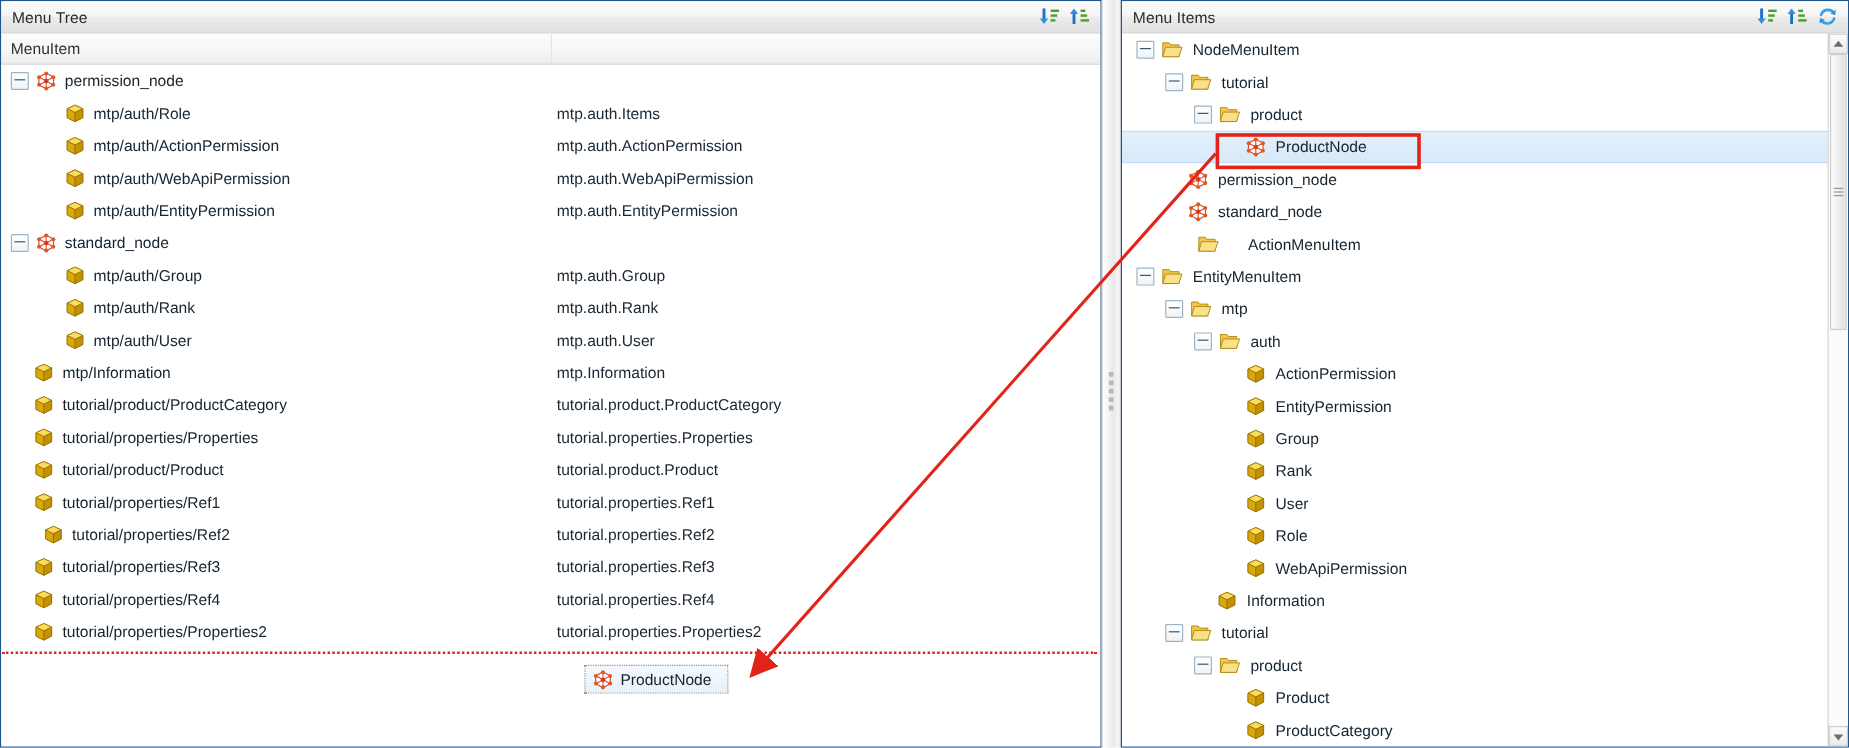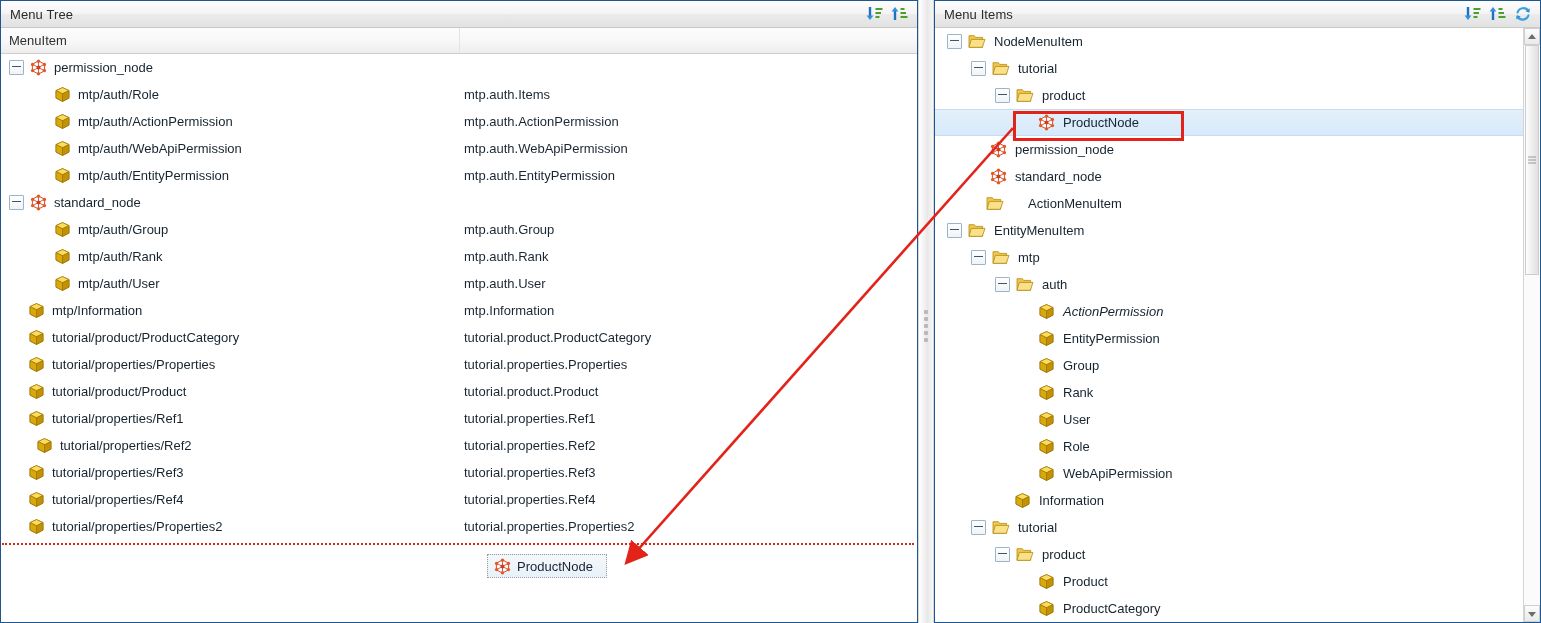--- a/index.html
+++ b/index.html
@@ -632,21 +632,21 @@
                 <circle cx="8.5" cy="2.2" r="1.7" fill="#e2581f"></circle>
                 <circle cx="14.4" cy="5.4" r="1.7" fill="#e2581f"></circle>
                 <circle cx="14.4" cy="11.6" r="1.7" fill="#e2581f"></circle>
                 <circle cx="8.5" cy="14.8" r="1.7" fill="#e2581f"></circle>
                 <circle cx="2.6" cy="11.6" r="1.7" fill="#e2581f"></circle>
                 <circle cx="2.6" cy="5.4" r="1.7" fill="#e2581f"></circle>
                 <circle cx="8.5" cy="8.5" r="1.9" fill="#c7401d"></circle>
               </svg></span>
             <span class="lbl" style="margin-left: 8px;">standard_node</span>
           </div>
-          <div class="row" style="padding-left: 0; gap: 16px;">
+          <div class="row" style="padding-left: 12px; gap: 16px;">
             <span class="exp-ph"></span>
             <span style="display: inline-block; width: 6px; flex: 0 0 auto;"></span>
             <span class="ico ico-folder"><svg viewBox="0 0 18 15" width="18" height="15">
                 <path d="M1 3.4 L1 13.2 L14.6 13.2 L14.6 3.4 L7.6 3.4 L6.4 1.7 L1 1.7 Z" fill="#f3c64a" stroke="#b08b12" stroke-width="0.8"></path>
                 <path d="M3.3 5.4 L17 5.4 L14.3 13.3 L1 13.3 Z" fill="#fbe08a" stroke="#b08b12" stroke-width="0.8"></path>
               </svg></span>
             <span class="lbl" style="margin-left: 8px;">ActionMenuItem</span>
           </div>
           <div class="row" style="padding-left: 12px;">
             <span class="exp"></span>
@@ -677,21 +677,21 @@
           </div>
           <div class="row" style="padding-left: 84px;">
             <span class="exp-ph"></span>
             <span style="display: inline-block; width: 6px; flex: 0 0 auto;"></span>
             <span class="ico ico-cube"><svg viewBox="0 0 17 17" width="17" height="17">
                 <path d="M8.5 1.6 L15 4.6 L15 12.1 L8.5 15.4 L2 12.1 L2 4.6 Z" fill="#e8b712" stroke="#9b7606" stroke-width="0.8"></path>
                 <path d="M2 4.6 L8.5 7.8 L15 4.6 L8.5 1.6 Z" fill="#fbdc5c" stroke="#9b7606" stroke-width="0.7"></path>
                 <path d="M8.5 7.8 L8.5 15.4 L2 12.1 L2 4.6 Z" fill="#d9a80c" stroke="#9b7606" stroke-width="0.7"></path>
                 <path d="M8.5 7.8 L15 4.6 L15 12.1 L8.5 15.4 Z" fill="#c29106" stroke="#9b7606" stroke-width="0.7"></path>
               </svg></span>
-            <span class="lbl" style="margin-left: 8px; font-style: italic;">ActionPermission</span>
+            <span class="lbl" style="margin-left: 8px;">ActionPermission</span>
           </div>
           <div class="row" style="padding-left: 84px;">
             <span class="exp-ph"></span>
             <span style="display: inline-block; width: 6px; flex: 0 0 auto;"></span>
             <span class="ico ico-cube"><svg viewBox="0 0 17 17" width="17" height="17">
                 <path d="M8.5 1.6 L15 4.6 L15 12.1 L8.5 15.4 L2 12.1 L2 4.6 Z" fill="#e8b712" stroke="#9b7606" stroke-width="0.8"></path>
                 <path d="M2 4.6 L8.5 7.8 L15 4.6 L8.5 1.6 Z" fill="#fbdc5c" stroke="#9b7606" stroke-width="0.7"></path>
                 <path d="M8.5 7.8 L8.5 15.4 L2 12.1 L2 4.6 Z" fill="#d9a80c" stroke="#9b7606" stroke-width="0.7"></path>
                 <path d="M8.5 7.8 L15 4.6 L15 12.1 L8.5 15.4 Z" fill="#c29106" stroke="#9b7606" stroke-width="0.7"></path>
               </svg></span>

